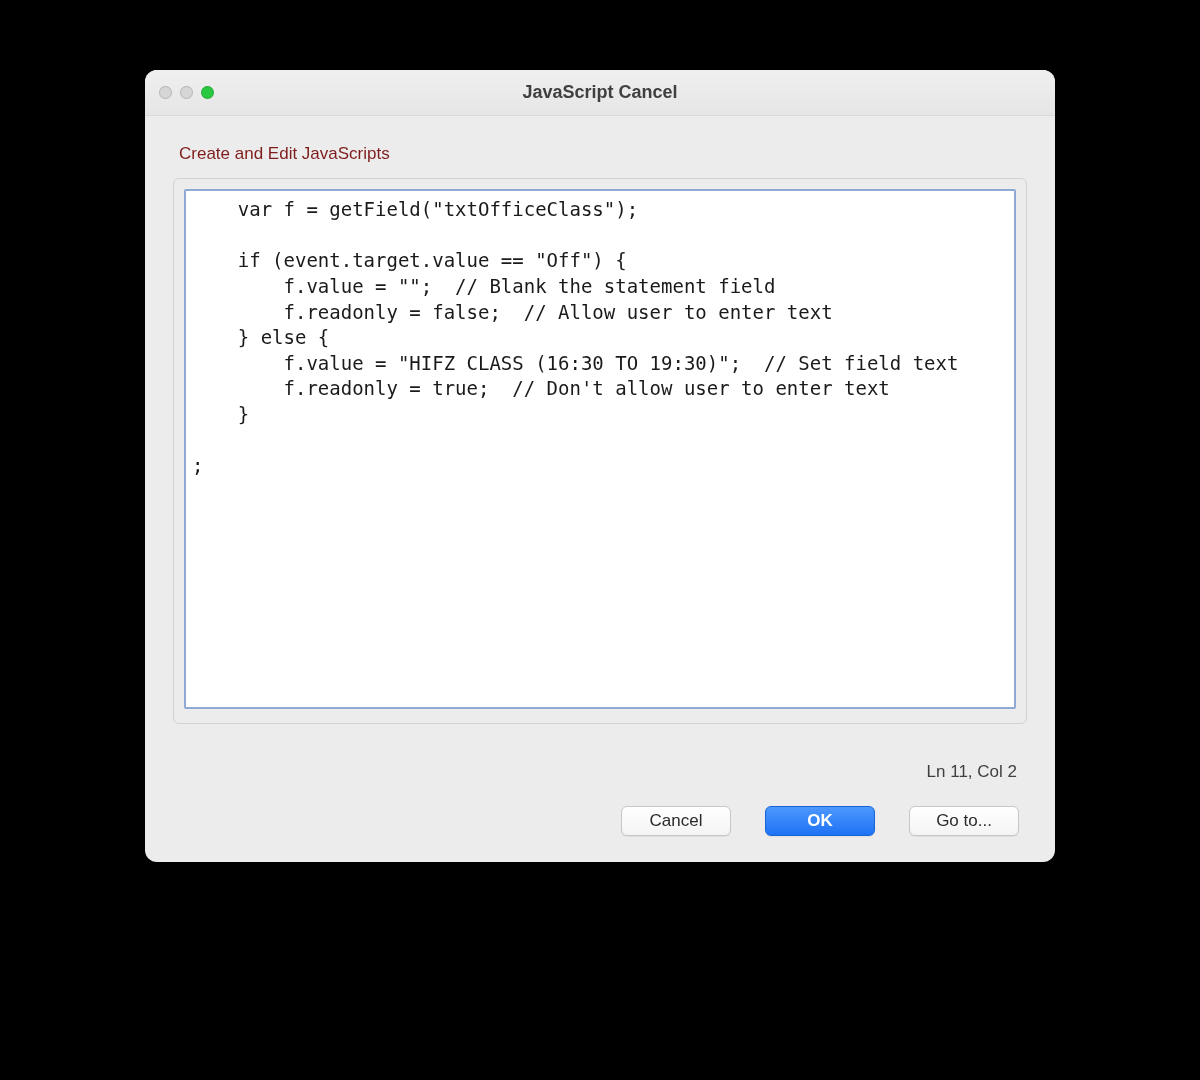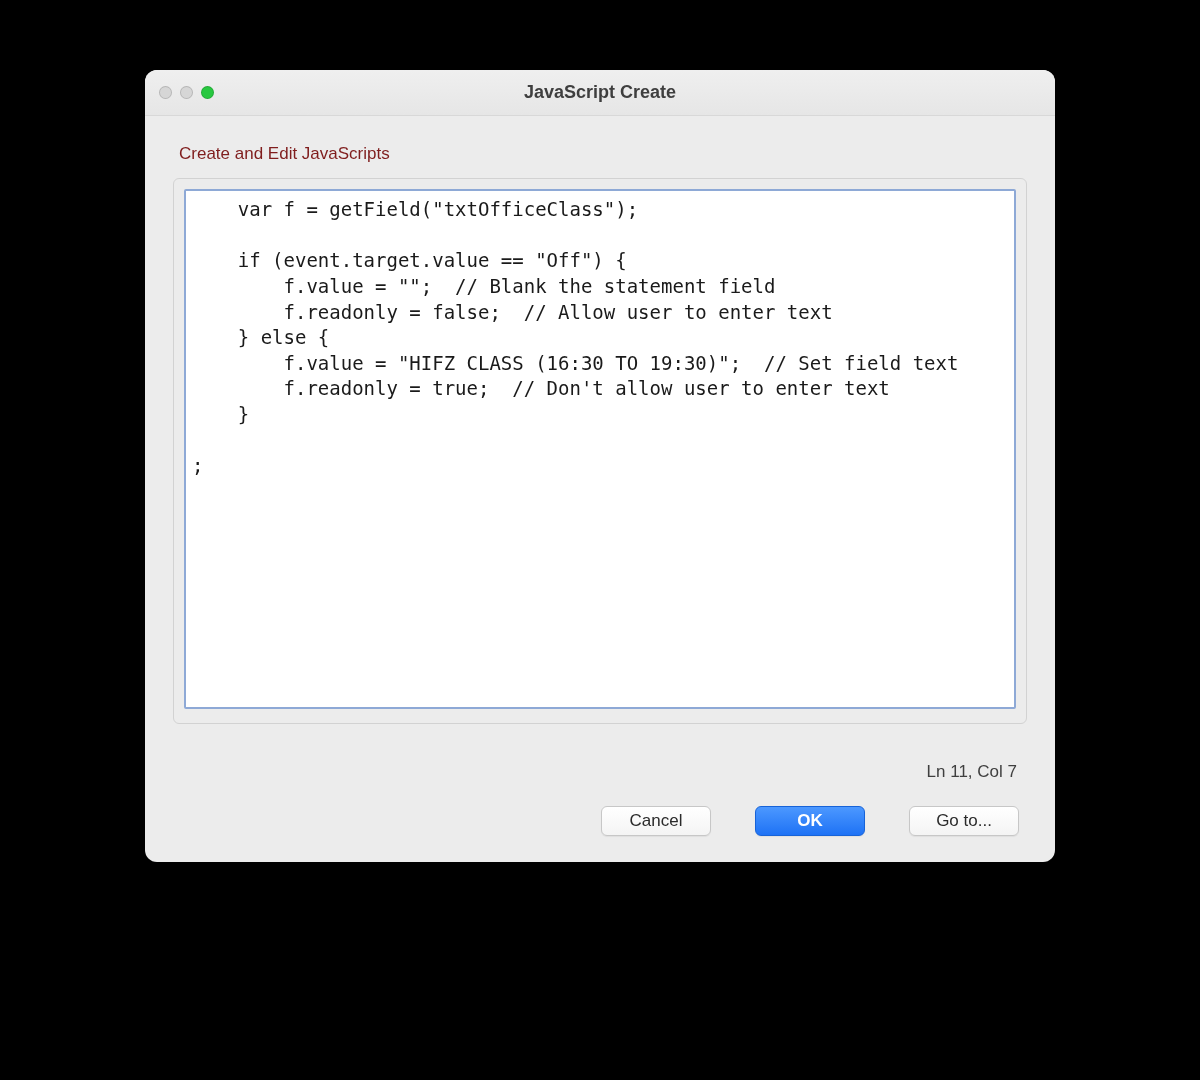--- a/index.html
+++ b/index.html
@@ -86,21 +86,21 @@
   }
   .status-row {
     text-align: right;
     font-size: 17px;
     color: #3f3f3f;
     margin: 38px 10px 0 0;
   }
   .button-row {
     display: flex;
     justify-content: flex-end;
-    gap: 44px;
+    gap: 34px;
     margin-top: 24px;
     padding-right: 8px;
     padding-bottom: 4px;
   }
   .btn {
     min-width: 110px;
     height: 30px;
     border-radius: 6px;
     font-size: 17px;
     border: 1px solid #c7c7c7;
@@ -120,41 +120,41 @@
 </head>
 <body>
 
 <div class="window">
   <div class="titlebar">
     <div class="traffic">
       <div class="dot close-d"></div>
       <div class="dot min-d"></div>
       <div class="dot zoom-d"></div>
     </div>
-    <div class="title">JavaScript Create</div>
+    <div class="title">JavaScript Cancel</div>
   </div>
 
   <div class="content">
     <div class="section-label">Create and Edit JavaScripts</div>
 
     <div class="editor-frame">
       <textarea class="code-area" spellcheck="false" style="">    var f = getField("txtOfficeClass");
 
     if (event.target.value == "Off") {
         f.value = "";  // Blank the statement field
         f.readonly = false;  // Allow user to enter text
     } else {
         f.value = "HIFZ CLASS (16:30 TO 19:30)";  // Set field text
         f.readonly = true;  // Don't allow user to enter text
     }
 
 ;</textarea>
     </div>
 
-    <div class="status-row">Ln 11, Col 7</div>
+    <div class="status-row">Ln 11, Col 2</div>
 
     <div class="button-row">
       <button class="btn">Cancel</button>
       <button class="btn primary">OK</button>
       <button class="btn">Go to...</button>
     </div>
   </div>
 </div>
 
 </body></html>

